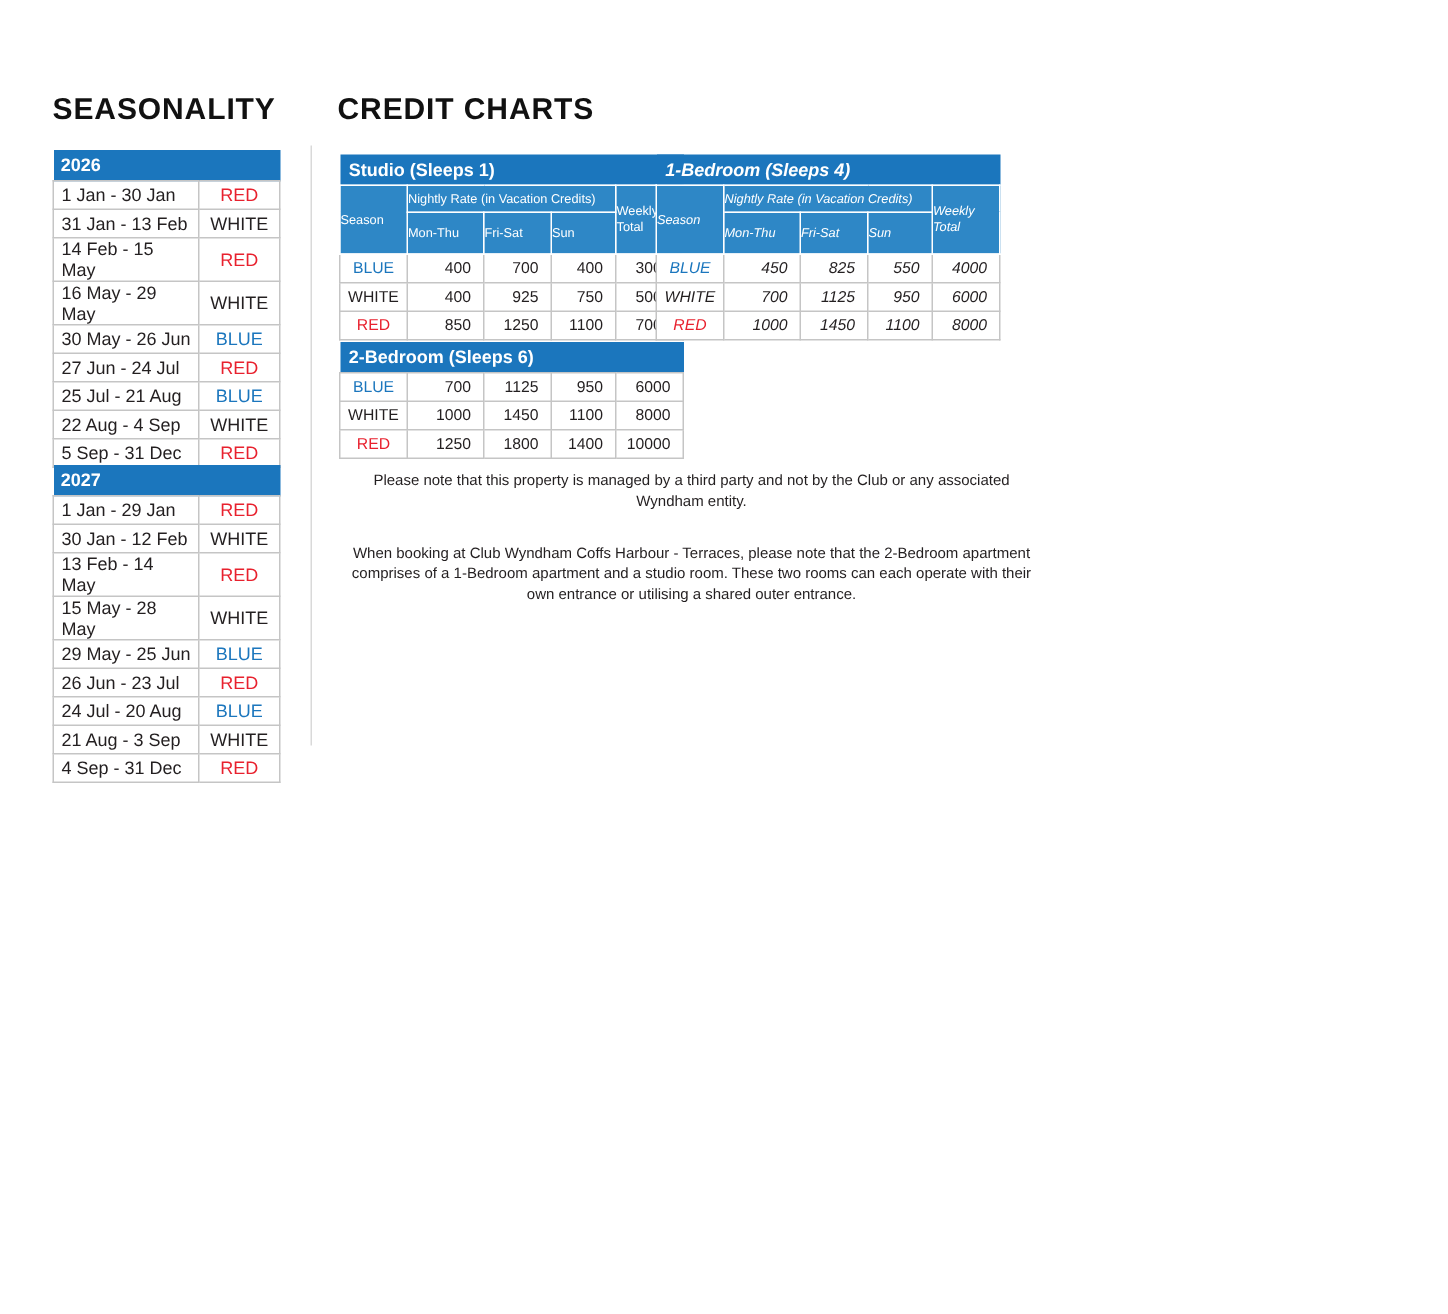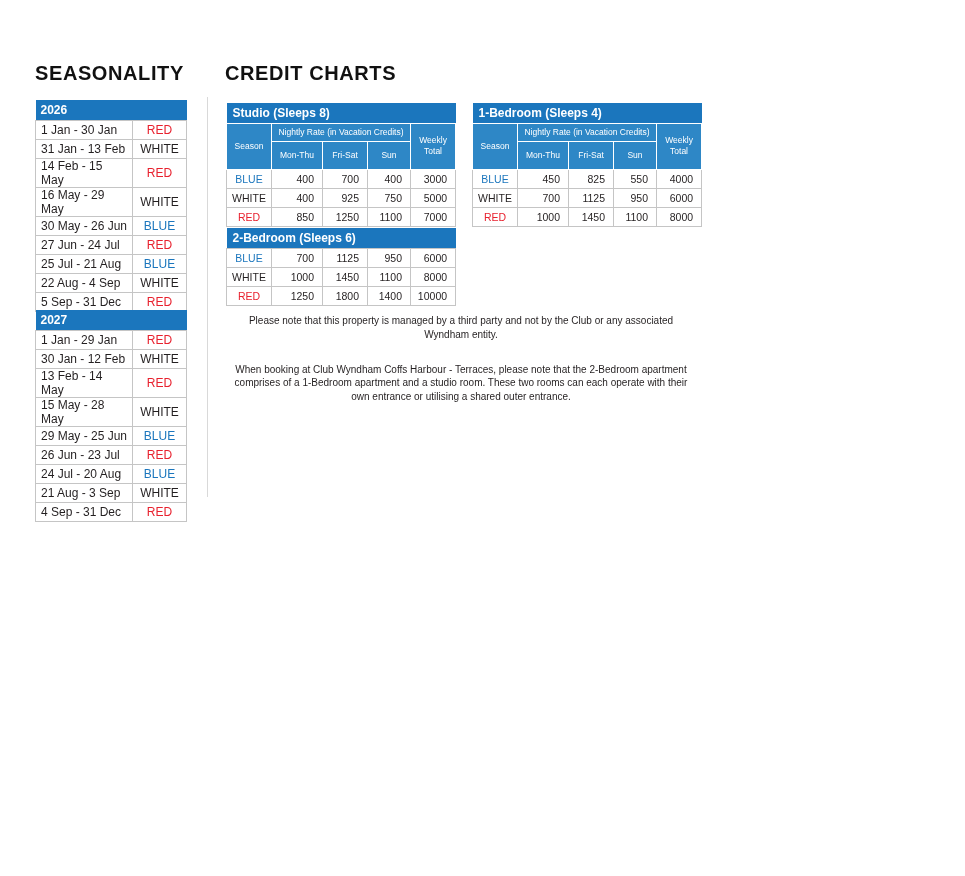--- a/index.html
+++ b/index.html
@@ -39,30 +39,30 @@
   .season-table td.date-cell { width:98px; text-align:left; }
   .season-table td.season-cell { width:54px; text-align:center; }
 
   .season-RED   { color:#E8212E; }
   .season-BLUE  { color:#1B76BD; }
   .season-WHITE { color:#231F20; }
 
   
   .credit-table { position:absolute; width:229px; border-collapse:collapse; table-layout:fixed; }
   #credit-studio { left:226px; top:103px; }
-  #credit-1br    { left:472px; top:103px; }
+  #credit-1br    { left:437px; top:103px;font-style:italic; }
   #credit-2br    { left:226px; top:228px; }
 
   .credit-table th.title-hd {
     background:#1B76BD; color:#fff; font-size:12px; font-weight:bold;
     text-align:left; padding:2px 6px; height:20px; border:none;
   }
   .credit-table th.blue-cell {
     background:#2E87C6; color:#fff; font-weight:normal;
-    border:1px solid #fff; text-align:center;
+    border:1px solid #fff; text-align:left;
   }
   .credit-table th.season-hd { font-size:8.5px; }
   .credit-table th.nightly-hd { font-size:8.5px; height:18px; }
   .credit-table th.day-hd { font-size:8.5px; height:28px; }
   .credit-table th.weekly-hd { font-size:8.5px; line-height:1.25; }
 
   .credit-table td {
     border:1px solid #C5C5C5; height:19px; font-size:10.5px; background:#fff;
   }
   .credit-table td.season-cell { text-align:center; }
@@ -177,21 +177,21 @@
   <table class="credit-table" id="credit-studio">
     <colgroup>
         <col style="width:45px">
         <col style="width:51px">
         <col style="width:45px">
         <col style="width:43px">
         <col style="width:45px">
       </colgroup>
     <thead>
       <tr>
-          <th class="title-hd" colspan="5">Studio (Sleeps 8)</th>
+          <th class="title-hd" colspan="5">Studio (Sleeps 1)</th>
         </tr>
       <tr>
         <th class="blue-cell season-hd" rowspan="2">Season</th>
         <th class="blue-cell nightly-hd" colspan="3">Nightly Rate (in Vacation Credits)</th>
         <th class="blue-cell weekly-hd" rowspan="2">Weekly Total</th>
       </tr>
       <tr>
         <th class="blue-cell day-hd">Mon-Thu</th>
         <th class="blue-cell day-hd">Fri-Sat</th>
         <th class="blue-cell day-hd">Sun</th>

